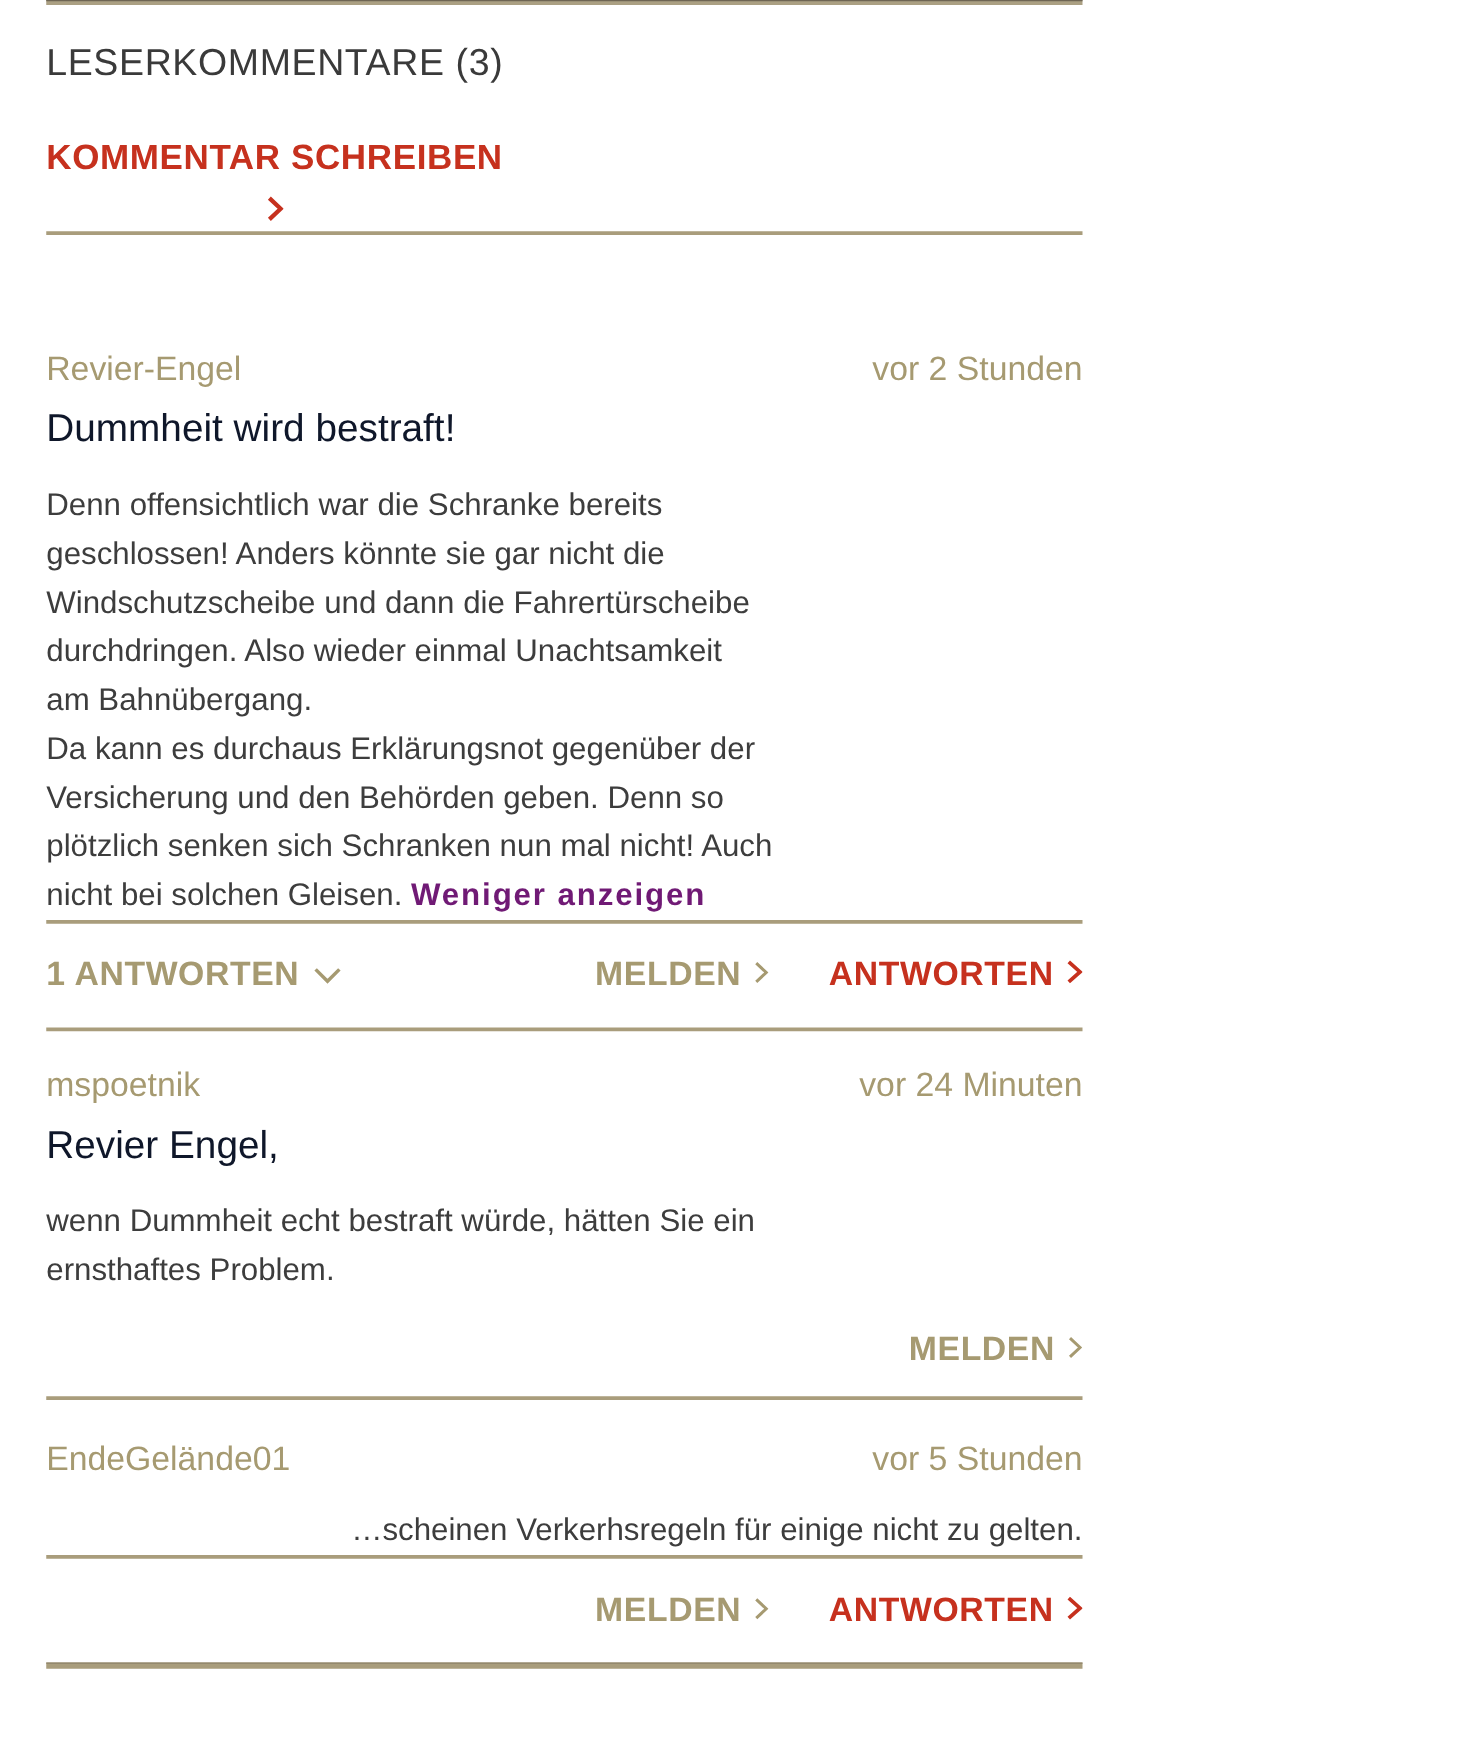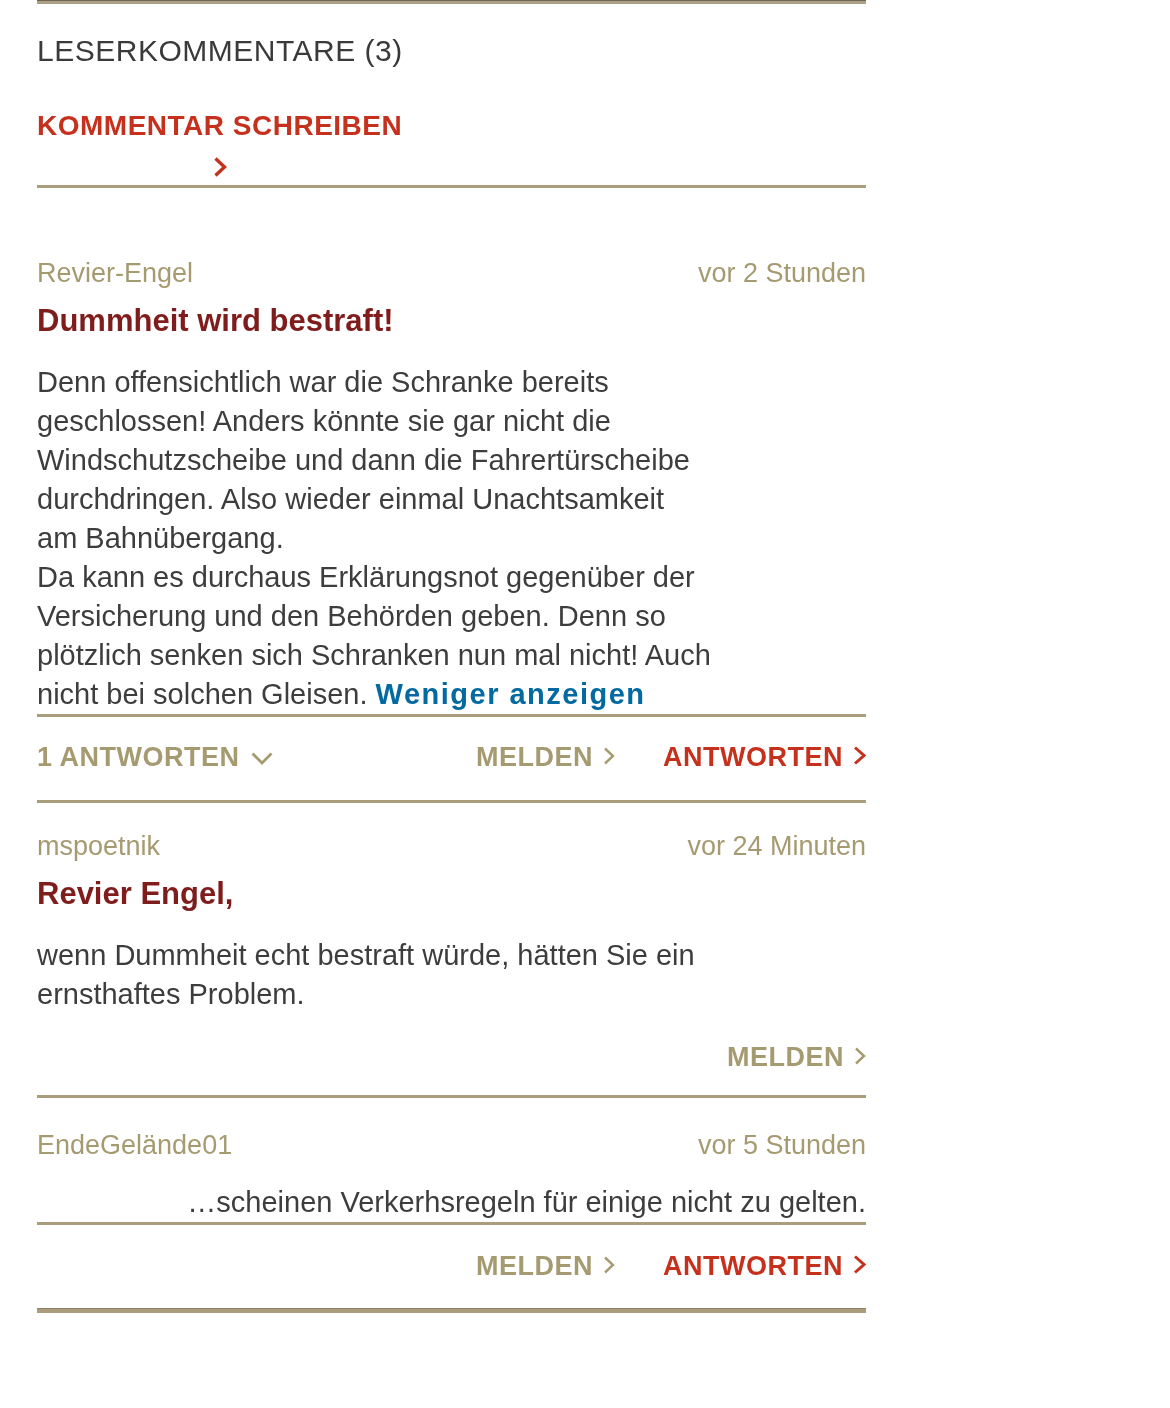--- a/index.html
+++ b/index.html
@@ -60,40 +60,40 @@
   }
   .hr-top { margin-top: 34px; }
   .meta {
     display: flex;
     justify-content: space-between;
     align-items: baseline;
     font-size: 27px;
     line-height: 31px;
     color: #a69a71;
   }
-  .meta-c1 { margin-top: 70px; }
+  .meta-c1 { margin-top: 92px; }
   .meta-c2 { margin-top: 28px; }
   .meta-c3 { margin-top: 32px; gap: 32px; }
   .c-title {
     margin: 14px 0 0 0;
     font-size: 31px;
     line-height: 36px;
-    font-weight: 700;
-    color: #7f1d1d;
+    font-weight: 400;
+    color: #0f172a;
   }
   .c-body {
     margin: 24px 0 0 0;
-    font-size: 29px;
+    font-size: 25px;
     line-height: 39px;
     color: #3d3d3d;
   }
   .c-body-last { margin-top: 22px; text-align: right; }
   .bodytext { white-space: pre-line; }
   .collapse-link {
-    color: #0369a1;
+    color: #701a75;
     font-weight: 700;
     letter-spacing: 1.5px;
     text-decoration: none;
     cursor: pointer;
   }
   .hr-after-body { margin-top: 20px; }
   .hr-after-body3 { margin-top: 16px; }
   .actions {
     display: flex;
     align-items: center;

